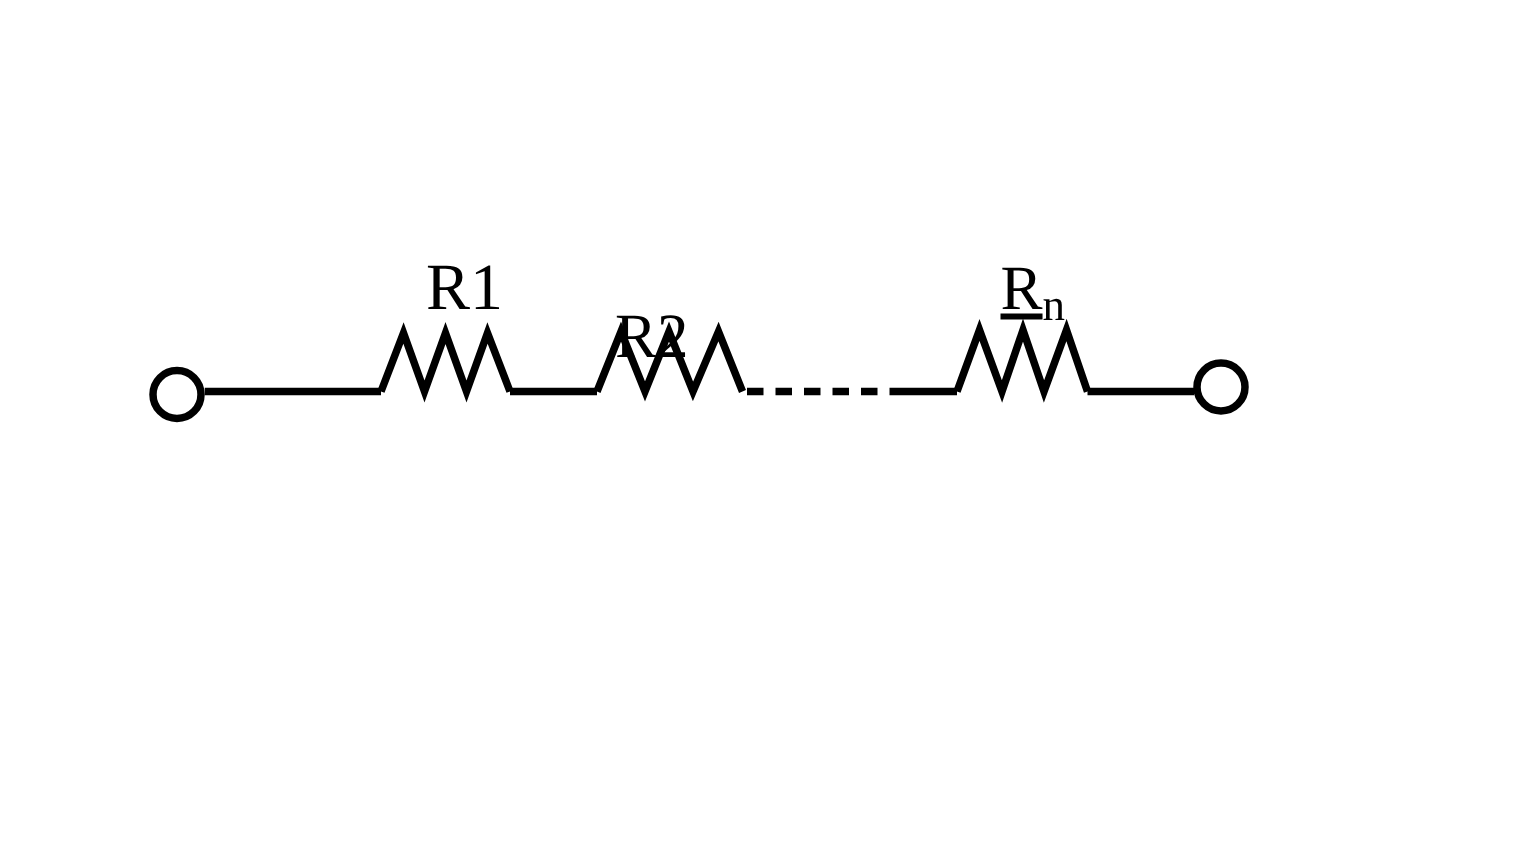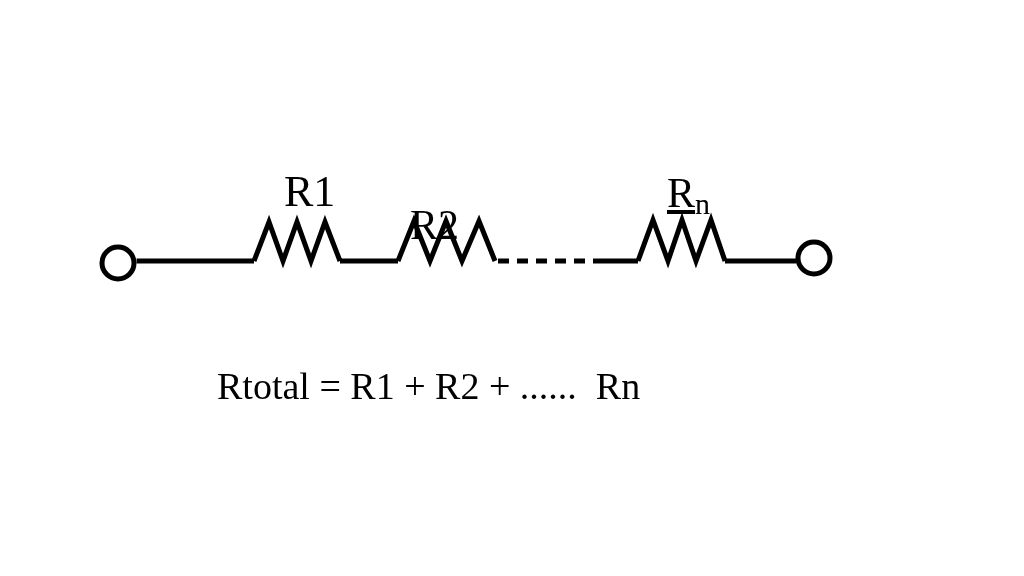--- a/index.html
+++ b/index.html
@@ -91,15 +91,14 @@
 
     <circle cx="814" cy="258" r="16"></circle>
   </svg>
 
   <div class="res-label r1">R1</div>
 
   <div class="res-label r2">R2</div>
 
   <div class="res-label rn"><span>R</span><span class="sub">n</span></div>
 
-  <div class="formula">Rtotal = R1 + R2 + ......  Rn</div>
 
 </div>
 
 </body></html>

